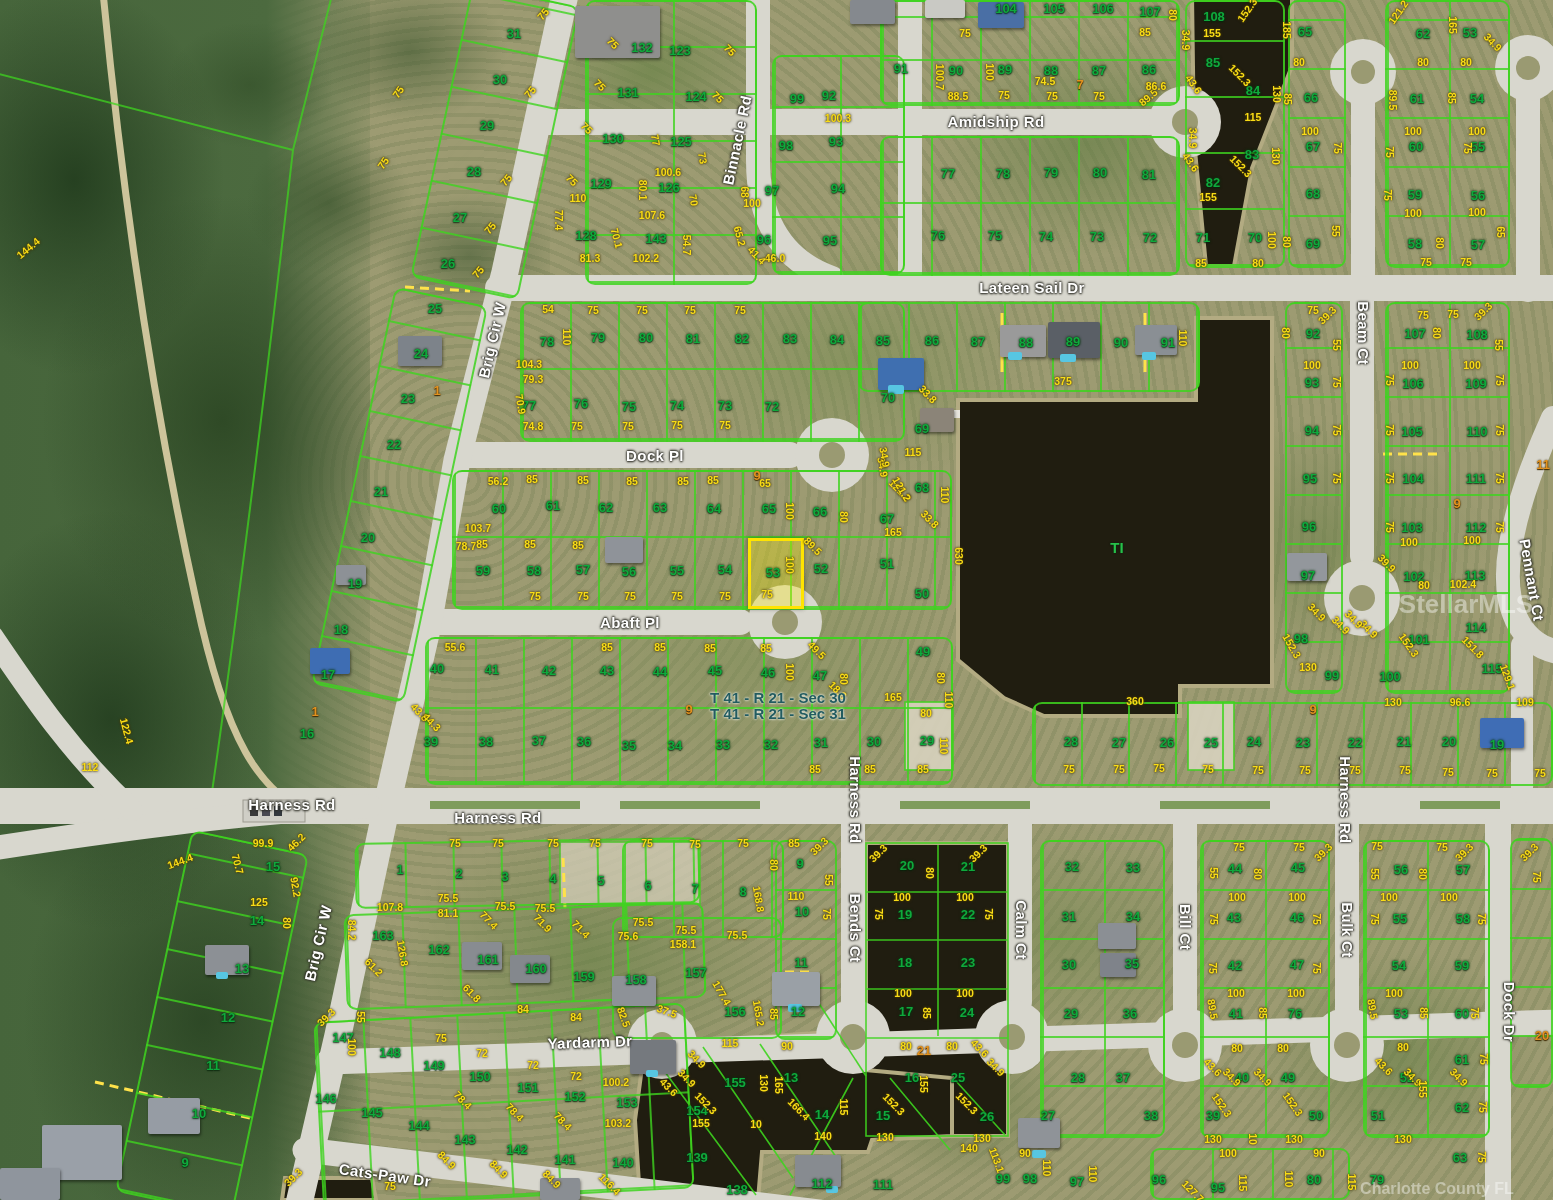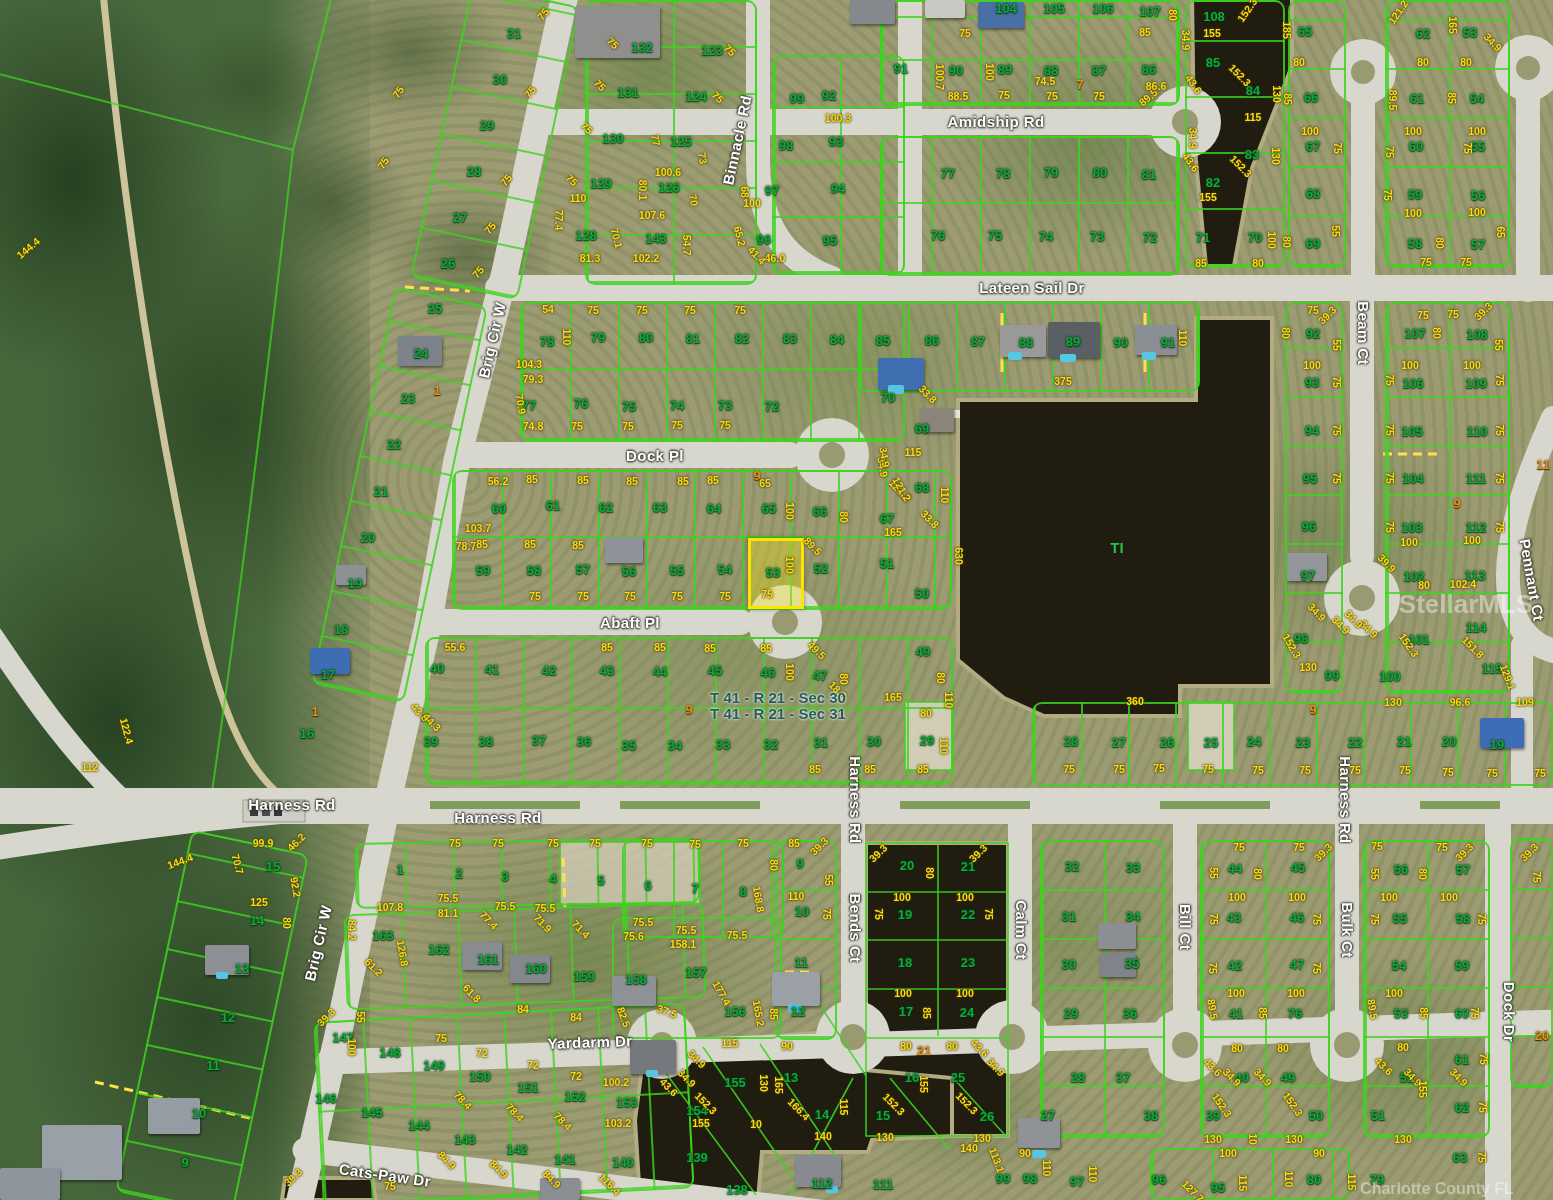--- a/index.html
+++ b/index.html
@@ -293,21 +293,21 @@
       <div class="lbl lot" style="left: 500px; top: 79px; transform: translate(-50%, -50%) rotate(0deg);">30</div>
       <div class="lbl lot" style="left: 487px; top: 125px; transform: translate(-50%, -50%) rotate(0deg);">29</div>
       <div class="lbl lot" style="left: 474px; top: 171px; transform: translate(-50%, -50%) rotate(0deg);">28</div>
       <div class="lbl lot" style="left: 460px; top: 217px; transform: translate(-50%, -50%) rotate(0deg);">27</div>
       <div class="lbl lot" style="left: 448px; top: 263px; transform: translate(-50%, -50%) rotate(0deg);">26</div>
       <div class="lbl lot" style="left: 642px; top: 47px; transform: translate(-50%, -50%) rotate(0deg);">132</div>
       <div class="lbl lot" style="left: 628px; top: 92px; transform: translate(-50%, -50%) rotate(0deg);">131</div>
       <div class="lbl lot" style="left: 613px; top: 138px; transform: translate(-50%, -50%) rotate(0deg);">130</div>
       <div class="lbl lot" style="left: 601px; top: 183px; transform: translate(-50%, -50%) rotate(0deg);">129</div>
       <div class="lbl lot" style="left: 586px; top: 235px; transform: translate(-50%, -50%) rotate(0deg);">128</div>
-      <div class="lbl lot" style="left: 712px; top: 50px; transform: translate(-50%, -50%) rotate(0deg);">123</div>
+      <div class="lbl lot" style="left: 680px; top: 50px; transform: translate(-50%, -50%) rotate(0deg);">123</div>
       <div class="lbl lot" style="left: 696px; top: 96px; transform: translate(-50%, -50%) rotate(0deg);">124</div>
       <div class="lbl lot" style="left: 681px; top: 141px; transform: translate(-50%, -50%) rotate(0deg);">125</div>
       <div class="lbl lot" style="left: 669px; top: 187px; transform: translate(-50%, -50%) rotate(0deg);">126</div>
       <div class="lbl lot" style="left: 656px; top: 238px; transform: translate(-50%, -50%) rotate(0deg);">143</div>
       <div class="lbl lot" style="left: 797px; top: 98px; transform: translate(-50%, -50%) rotate(0deg);">99</div>
       <div class="lbl lot" style="left: 786px; top: 145px; transform: translate(-50%, -50%) rotate(0deg);">98</div>
       <div class="lbl lot" style="left: 772px; top: 190px; transform: translate(-50%, -50%) rotate(0deg);">97</div>
       <div class="lbl lot" style="left: 764px; top: 239px; transform: translate(-50%, -50%) rotate(0deg);">96</div>
       <div class="lbl lot" style="left: 829px; top: 95px; transform: translate(-50%, -50%) rotate(0deg);">92</div>
       <div class="lbl lot" style="left: 836px; top: 141px; transform: translate(-50%, -50%) rotate(0deg);">93</div>
@@ -789,21 +789,21 @@
       <div class="lbl dim" style="left: 794px; top: 843px; transform: translate(-50%, -50%) rotate(0deg);">85</div>
       <div class="lbl dim" style="left: 819px; top: 846px; transform: translate(-50%, -50%) rotate(-45deg);">39.3</div>
       <div class="lbl dim" style="left: 774px; top: 865px; transform: translate(-50%, -50%) rotate(90deg);">80</div>
       <div class="lbl dim" style="left: 829px; top: 880px; transform: translate(-50%, -50%) rotate(90deg);">55</div>
       <div class="lbl dim" style="left: 796px; top: 896px; transform: translate(-50%, -50%) rotate(0deg);">110</div>
       <div class="lbl dim" style="left: 827px; top: 914px; transform: translate(-50%, -50%) rotate(90deg);">75</div>
       <div class="lbl dim" style="left: 759px; top: 899px; transform: translate(-50%, -50%) rotate(80deg);">168.8</div>
       <div class="lbl dim" style="left: 643px; top: 922px; transform: translate(-50%, -50%) rotate(0deg);">75.5</div>
       <div class="lbl dim" style="left: 686px; top: 930px; transform: translate(-50%, -50%) rotate(0deg);">75.5</div>
       <div class="lbl dim" style="left: 737px; top: 935px; transform: translate(-50%, -50%) rotate(0deg);">75.5</div>
-      <div class="lbl dim" style="left: 628px; top: 936px; transform: translate(-50%, -50%) rotate(0deg); padding-left: 11px;">75.6</div>
+      <div class="lbl dim" style="left: 628px; top: 936px; transform: translate(-50%, -50%) rotate(0deg);">75.6</div>
       <div class="lbl dim" style="left: 683px; top: 944px; transform: translate(-50%, -50%) rotate(0deg);">158.1</div>
       <div class="lbl dim" style="left: 722px; top: 993px; transform: translate(-50%, -50%) rotate(60deg);">177.4</div>
       <div class="lbl dim" style="left: 759px; top: 1013px; transform: translate(-50%, -50%) rotate(80deg);">165.2</div>
       <div class="lbl dim" style="left: 774px; top: 1014px; transform: translate(-50%, -50%) rotate(90deg);">85</div>
       <div class="lbl dim" style="left: 667px; top: 1011px; transform: translate(-50%, -50%) rotate(20deg);">37.5</div>
       <div class="lbl dim" style="left: 624px; top: 1017px; transform: translate(-50%, -50%) rotate(70deg);">82.5</div>
       <div class="lbl dim" style="left: 730px; top: 1043px; transform: translate(-50%, -50%) rotate(0deg);">115</div>
       <div class="lbl dim" style="left: 787px; top: 1046px; transform: translate(-50%, -50%) rotate(0deg);">90</div>
       <div class="lbl dim" style="left: 697px; top: 1059px; transform: translate(-50%, -50%) rotate(45deg);">34.9</div>
       <div class="lbl dim" style="left: 669px; top: 1087px; transform: translate(-50%, -50%) rotate(45deg);">43.6</div>

